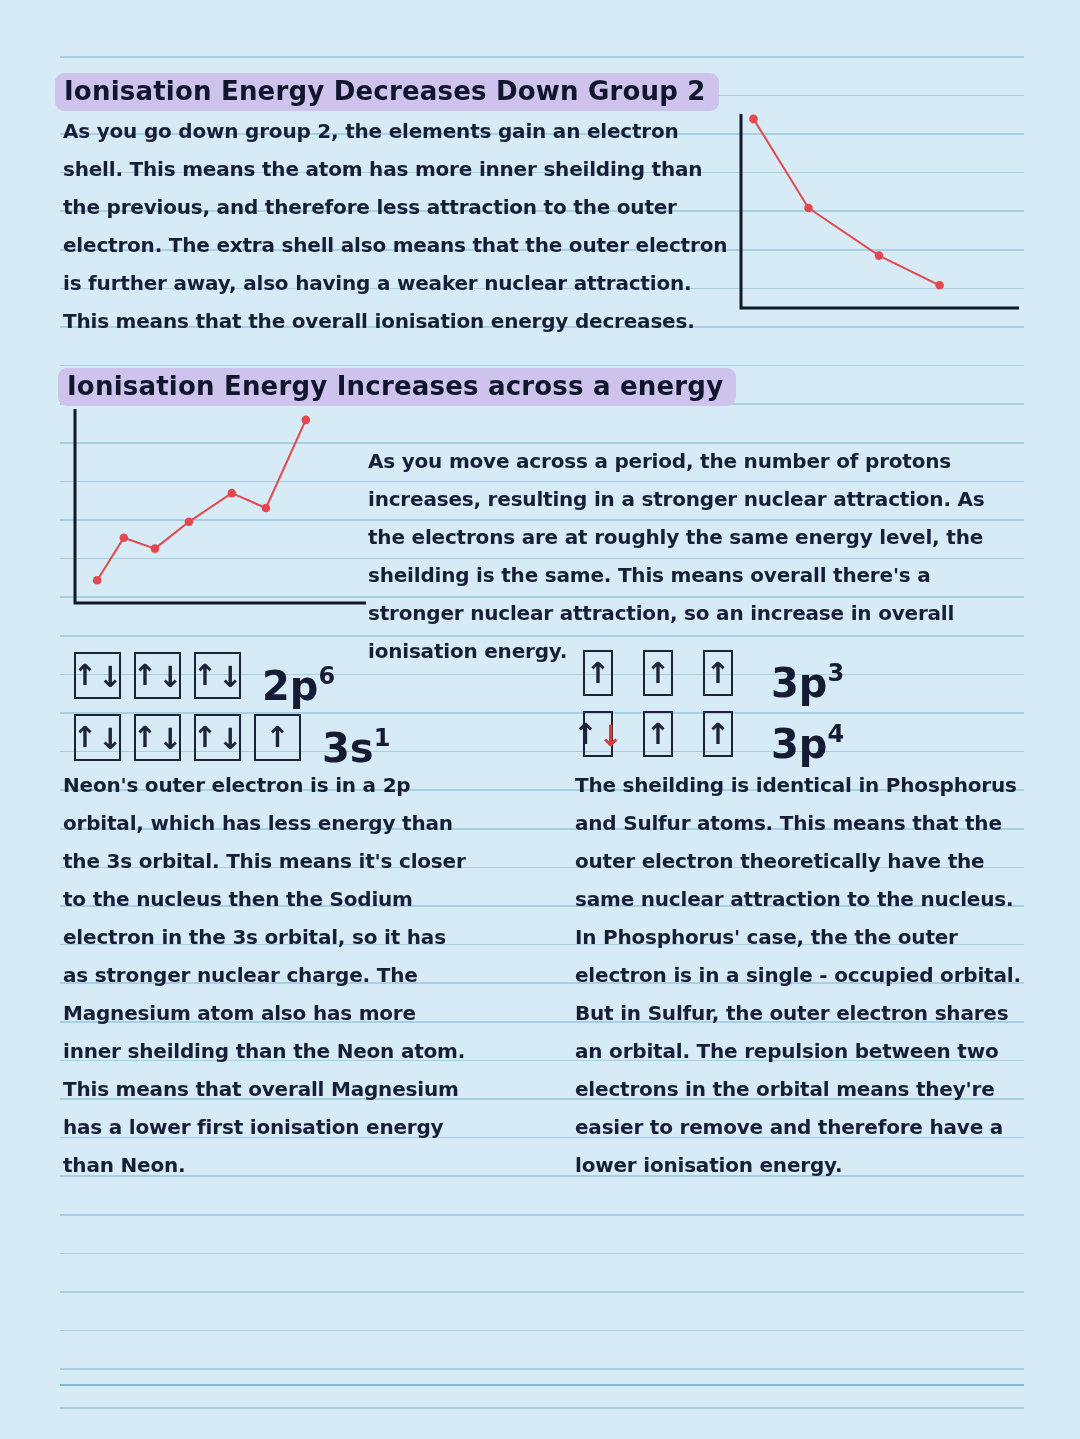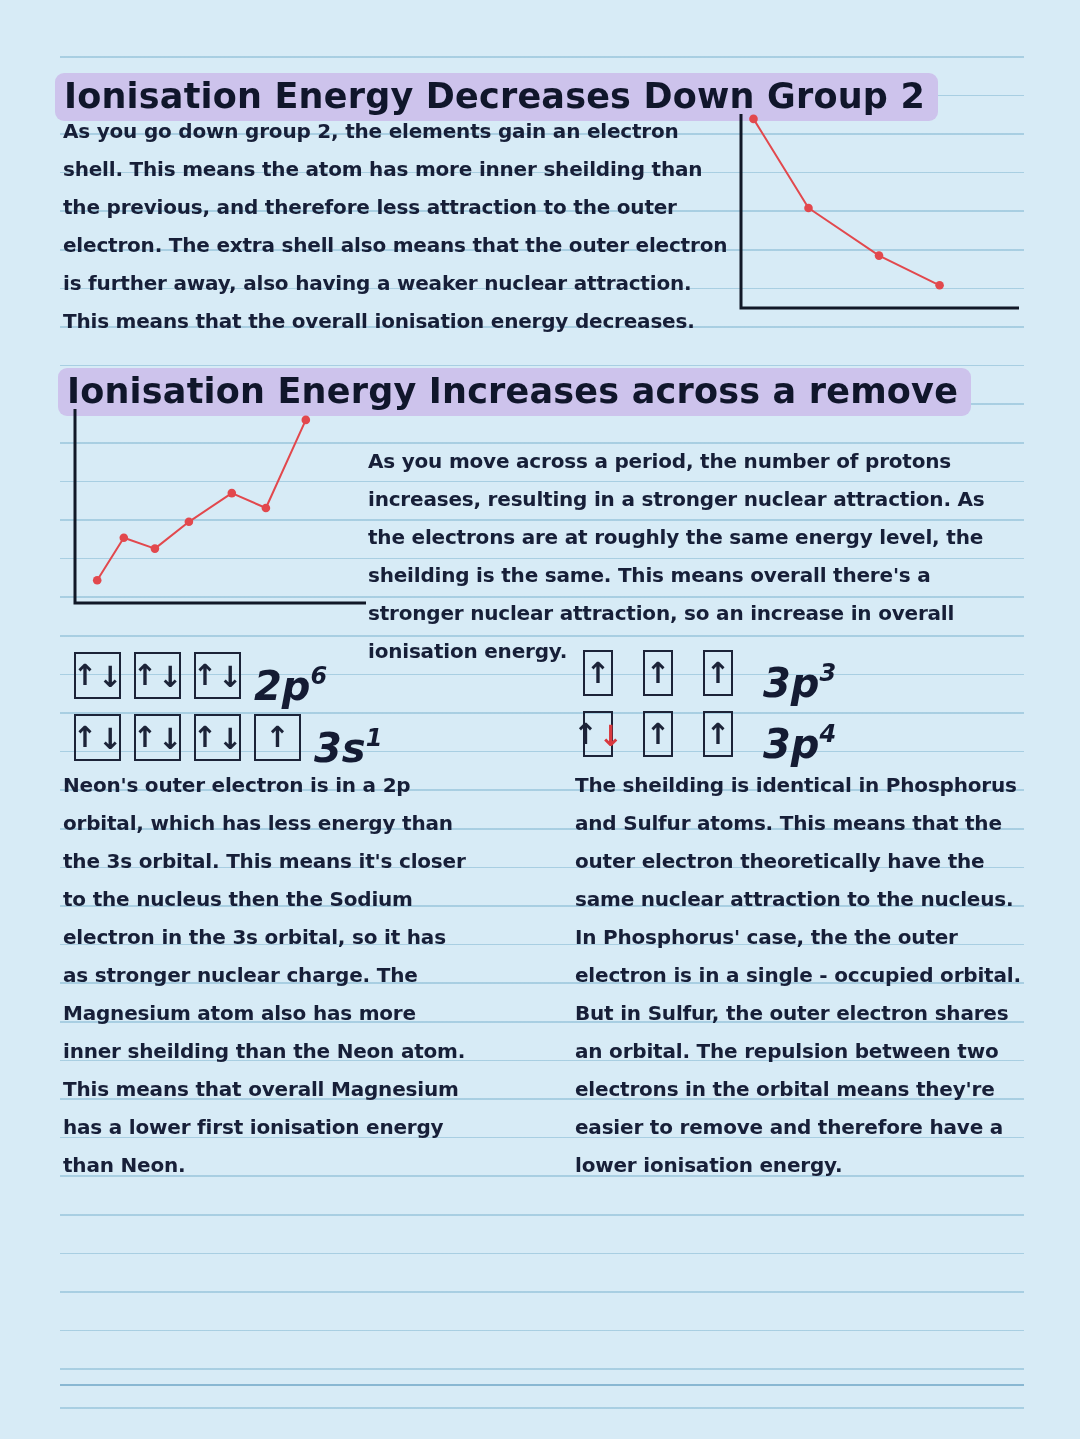--- a/index.html
+++ b/index.html
@@ -17,21 +17,21 @@
       rgba(0,0,0,0) 0px, rgba(0,0,0,0) 37px,
       rgba(122,178,206,0.5) 37px, rgba(122,178,206,0.5) 38.6px);
     pointer-events:none;
   }
   .rule-strong{
     position:absolute;left:60px;right:56px;top:1384px;height:2px;
     background:rgba(95,155,190,0.65);
   }
   .abs{position:absolute;}
   h2{
-    margin:0;font-size:35px;font-weight:800;letter-spacing:0.2px;
+    margin:0;font-size:26px;font-weight:800;letter-spacing:0.2px;
     color:#10162b;white-space:nowrap;
   }
   .highlight-band{
     background:#cdc3ec;border-radius:9px;padding:3px 13px 5px 9px;
   }
   .body-text{
     font-size:20px;font-weight:700;line-height:38px;letter-spacing:-0.2px;
     color:#171f38;
   }
   svg.sketch-chart{display:block;overflow:visible;}
@@ -44,22 +44,22 @@
   }
   .orb-row.big .obox{width:47px;height:47px;margin-right:13px;}
   .orb-row.tall .obox{width:30px;height:46px;margin-right:30px;}
   .arrow{
     font-size:29px;font-weight:700;line-height:1;color:#1c2338;
     display:inline-block;
   }
   .arrow + .arrow{margin-left:1px;transform:translateY(2px);}
   .arrow.red{color:#d8393f;}
   .olabel{
-    font-size:40px;font-weight:800;color:#141b33;
-    transform:translateY(10px);display:inline-block;white-space:nowrap;font-style:italic;
+    font-size:40px;font-weight:800;color:#141b33;margin-left:8px;
+    transform:translateY(10px);display:inline-block;white-space:nowrap;
   }
   .osup{font-size:24px;position:relative;top:-16px;font-weight:800;}
 </style>
 </head>
 <body>
 
 <div class="sheet">
   <div class="rules"></div>
   <div class="rule-strong"></div>
 
@@ -72,21 +72,21 @@
   <svg class="abs sketch-chart" style="left:738px;top:113px;" width="282" height="198">
     <polyline points="3,1 3,195 281,195" fill="none" stroke="#111827" stroke-width="3"></polyline>
     <polyline points="15.5,5.9 70.5,95.0 141.0,142.6 201.6,172.3" fill="none" stroke-width="2" stroke-linejoin="round" stroke="#e2484d"></polyline>
   <circle cx="15.5" cy="5.9" r="4.3" fill="#e2484d"></circle>
       <circle cx="70.5" cy="95.0" r="4.3" fill="#e2484d"></circle>
       <circle cx="141.0" cy="142.6" r="4.3" fill="#e2484d"></circle>
       <circle cx="201.6" cy="172.3" r="4.3" fill="#e2484d"></circle>
     </svg>
 
   <h2 class="abs" style="left:58px;top:371px;">
-    <span class="highlight-band">Ionisation Energy Increases across a remove</span>
+    <span class="highlight-band">Ionisation Energy Increases across a energy</span>
   </h2>
 
   <svg class="abs sketch-chart" style="left:72px;top:408px;" width="296" height="198">
     <polyline points="3,1 3,195 294,195" fill="none" stroke="#111827" stroke-width="3"></polyline>
     <polyline points="25.2,172.3 51.8,129.7 82.9,140.6 116.9,113.8 159.8,85.1 193.9,100.0 233.8,11.9" fill="none" stroke-width="2" stroke-linejoin="round" stroke="#e2484d"></polyline>
   <circle cx="25.2" cy="172.3" r="4.3" fill="#e2484d"></circle>
       <circle cx="51.8" cy="129.7" r="4.3" fill="#e2484d"></circle>
       <circle cx="82.9" cy="140.6" r="4.3" fill="#e2484d"></circle>
       <circle cx="116.9" cy="113.8" r="4.3" fill="#e2484d"></circle>
       <circle cx="159.8" cy="85.1" r="4.3" fill="#e2484d"></circle>

